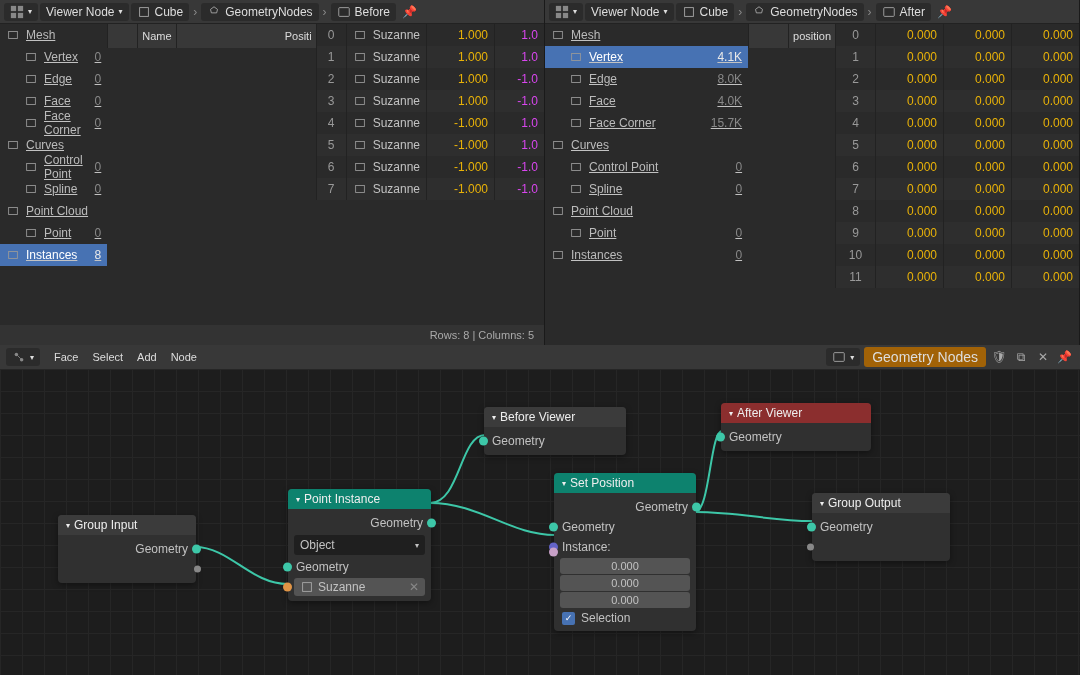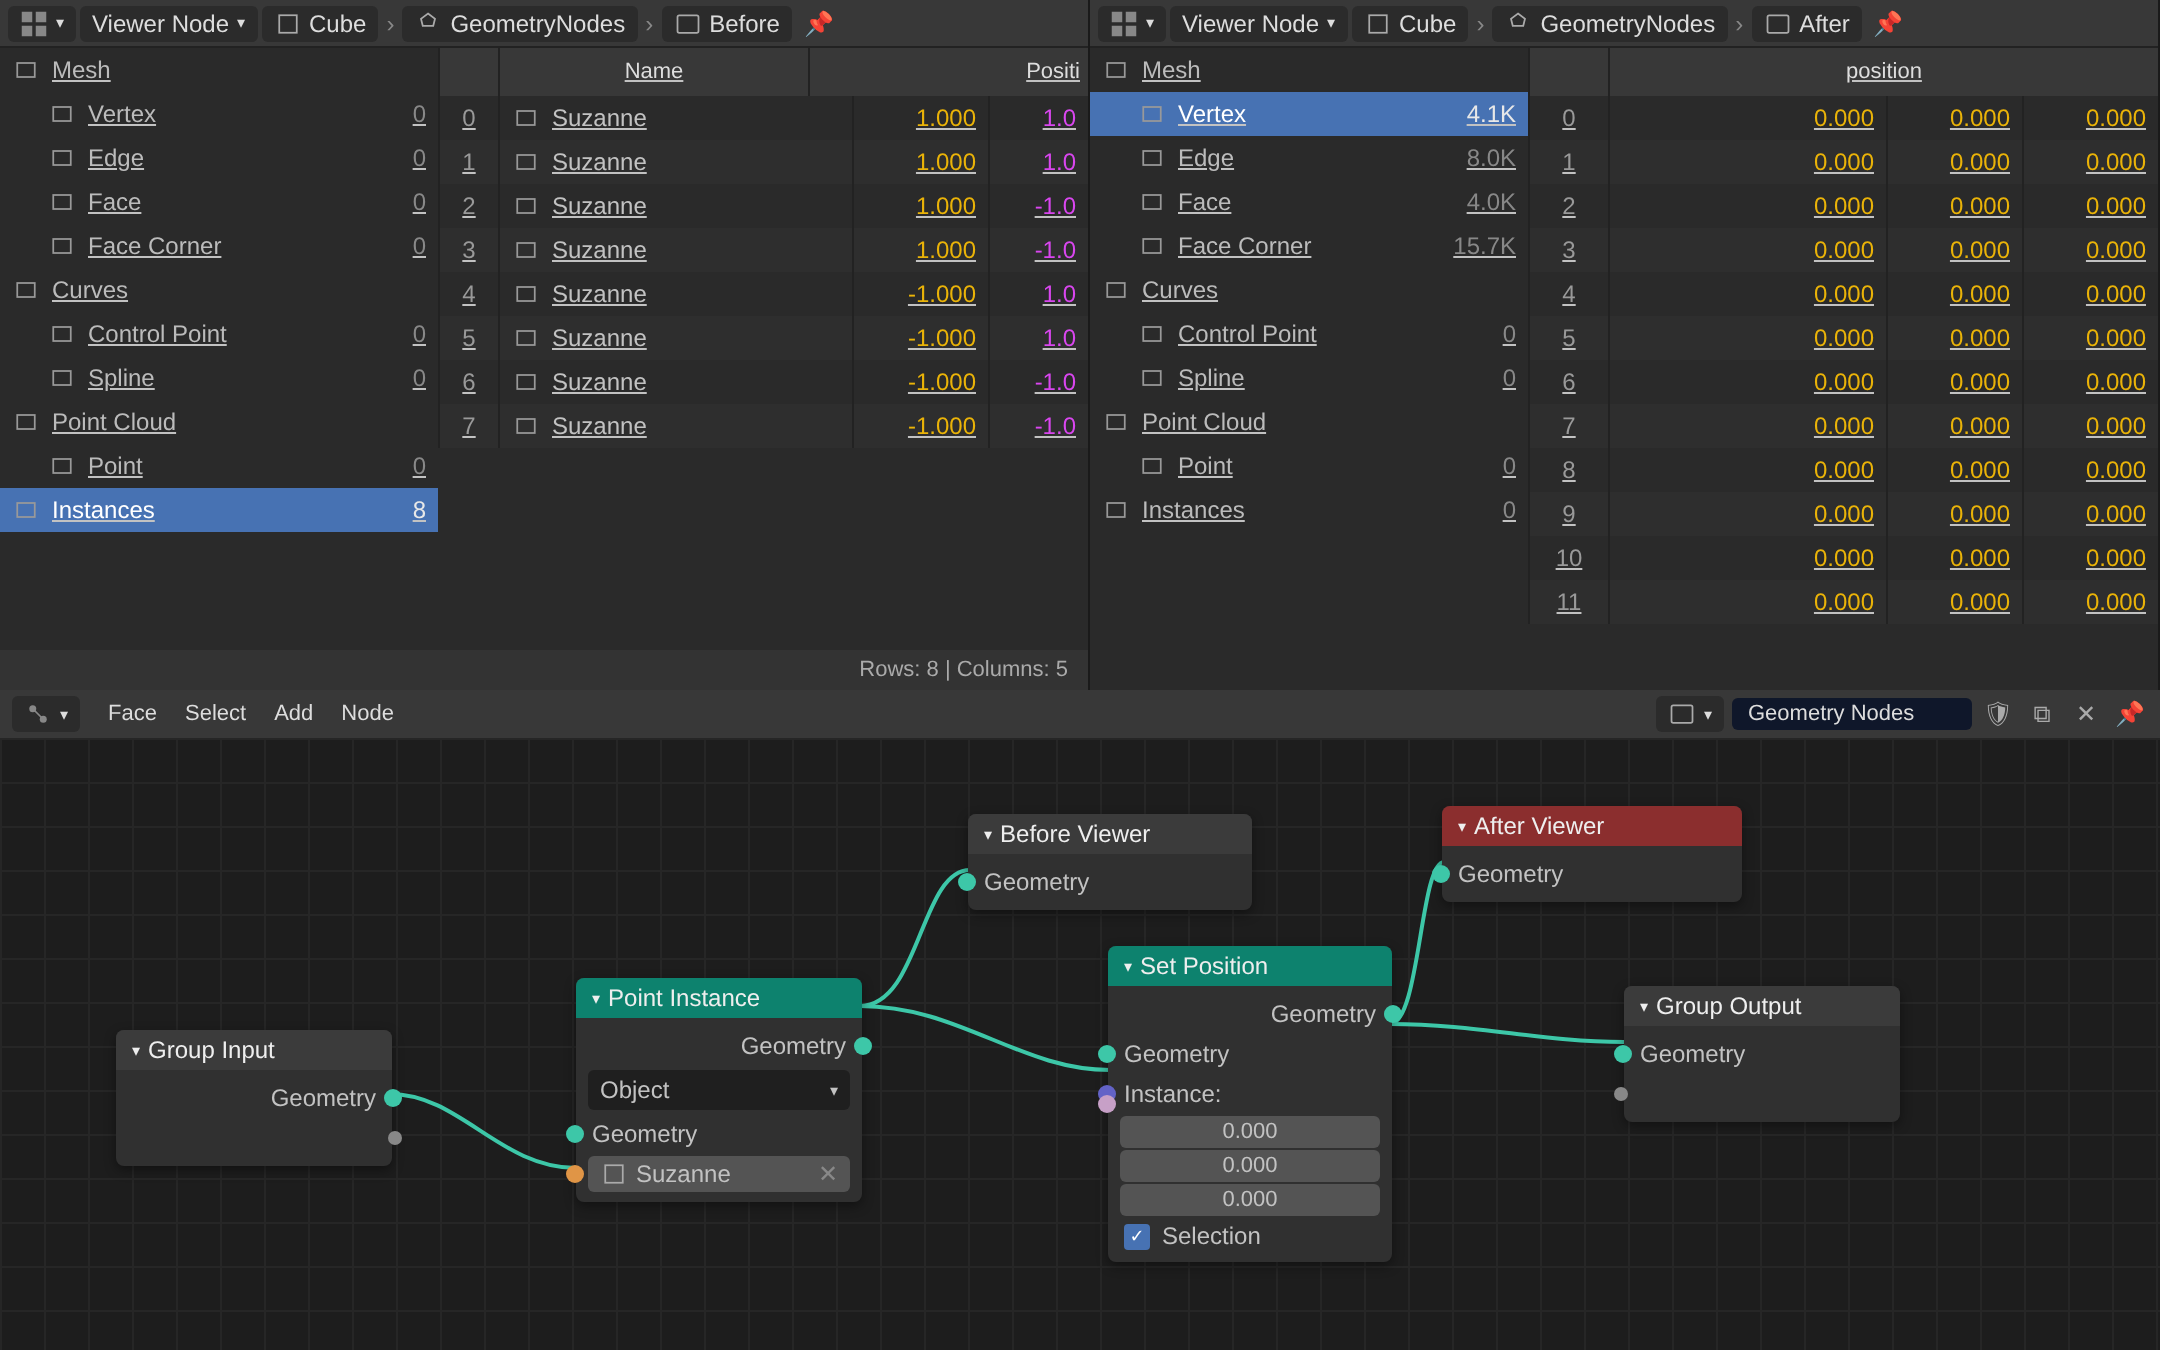--- a/index.html
+++ b/index.html
@@ -16,38 +16,38 @@
 .pin { color: #888; padding: 0 4px; }
 .panel-body { display: flex; flex: 1; overflow: hidden; }
 .tree-col { width: 219px; background: #2a2a2a; display: flex; flex-direction: column; text-decoration: underline; }
 .tree-item { display: flex; align-items: center; height: 22px; padding: 0 6px; gap: 6px; color: #bbb; }
 .tree-item.cat { padding-left: 6px; }
 .tree-item.sub { padding-left: 24px; }
 .tree-item.selected { background: #4772b3; color: #fff; }
 .tree-item .count { margin-left: auto; color: #888; }
 .tree-item.selected .count { color: #e8e8e8; }
 .tree-icon { width: 14px; height: 14px; flex-shrink: 0; }
-.data-col { flex: 1; display: flex; flex-direction: column; background: #2a2a2a; text-decoration: underline; }
+.data-col { flex: 1; display: flex; flex-direction: row; background: #2a2a2a; }
 .table-header { display: flex; height: 24px; background: #383838; }
 .th { display: flex; align-items: center; justify-content: center; padding: 0 4px; color: #ddd; font-size: 11px; border-left: 1px solid #222; }
 .table-body { flex: 1; overflow: hidden; }
 .tr { display: flex; height: 22px; }
 .tr:nth-child(even) { background: #2e2e2e; }
 .td { display: flex; align-items: center; padding: 0 6px; border-left: 1px solid #222; }
 .td.idx { width: 30px; justify-content: center; color: #999; }
 .td.name { flex: 1; gap: 6px; }
 .td.num { width: 68px; justify-content: flex-end; color: #eab308; }
 .td.numsmall { width: 50px; justify-content: flex-end; color: #d946ef; }
 .panel-footer { height: 20px; background: #333; display: flex; align-items: center; justify-content: flex-end; padding: 0 10px; color: #aaa; font-size: 11px; }
 
 .bottom-panel { flex: 1; display: flex; flex-direction: column; background: #1d1d1d; position: relative; }
 .bottom-header { display: flex; align-items: center; height: 24px; background: #383838; padding: 0 6px; gap: 14px; }
 .bottom-header .right { margin-left: auto; display: flex; align-items: center; gap: 4px; }
 .menu-item { color: #ddd; font-size: 11px; cursor: pointer; }
-.node-field { background: #0f172a; padding: 2px 8px; border-radius: 3px; color: #ddd; font-size: 11px; min-width: 120px; }
+.node-field { background: #a16207; padding: 2px 8px; border-radius: 3px; color: #ddd; font-size: 14px; min-width: 120px; }
 .icon-btn { width: 18px; height: 18px; display: flex; align-items: center; justify-content: center; color: #aaa; }
 
 .node-canvas { flex: 1; position: relative; background: #1d1d1d; background-image: linear-gradient(#262626 1px, transparent 1px), linear-gradient(90deg, #262626 1px, transparent 1px); background-size: 22px 22px; }
 .node { position: absolute; background: #303030; border-radius: 4px; box-shadow: 0 2px 6px rgba(0,0,0,0.4); min-width: 130px; }
 .node-header { padding: 3px 8px; border-radius: 4px 4px 0 0; font-size: 11px; color: #eee; display: flex; align-items: center; gap: 4px; }
 .node-header .tri { font-size: 8px; }
 .nh-dark { background: #3b3b3b; }
 .nh-teal { background: #0d826e; }
 .nh-red { background: #8b2e2e; }
 .node-body { padding: 4px 0; }

